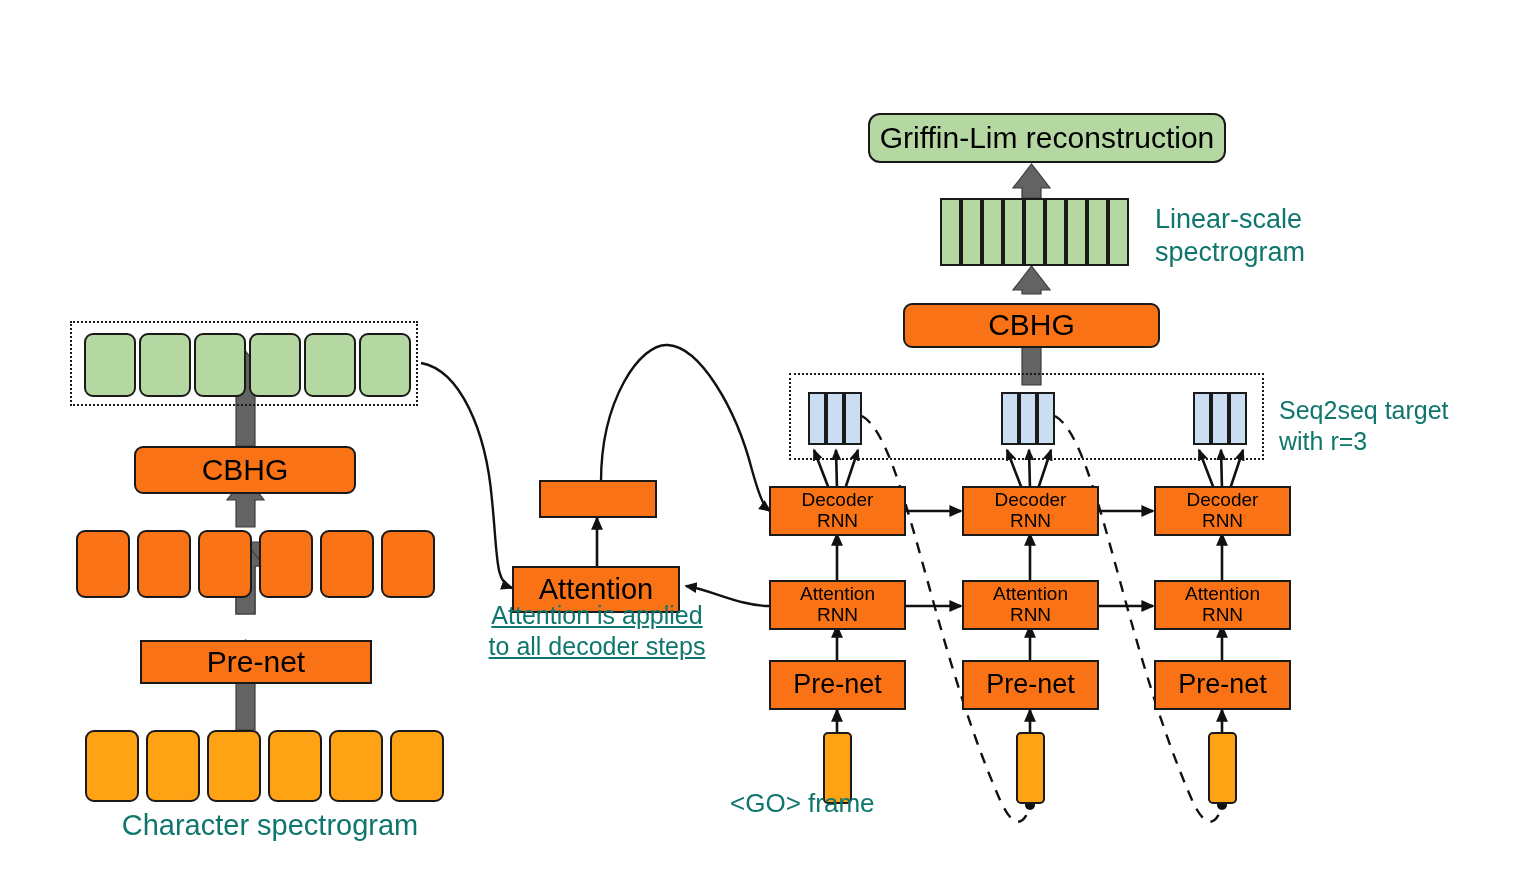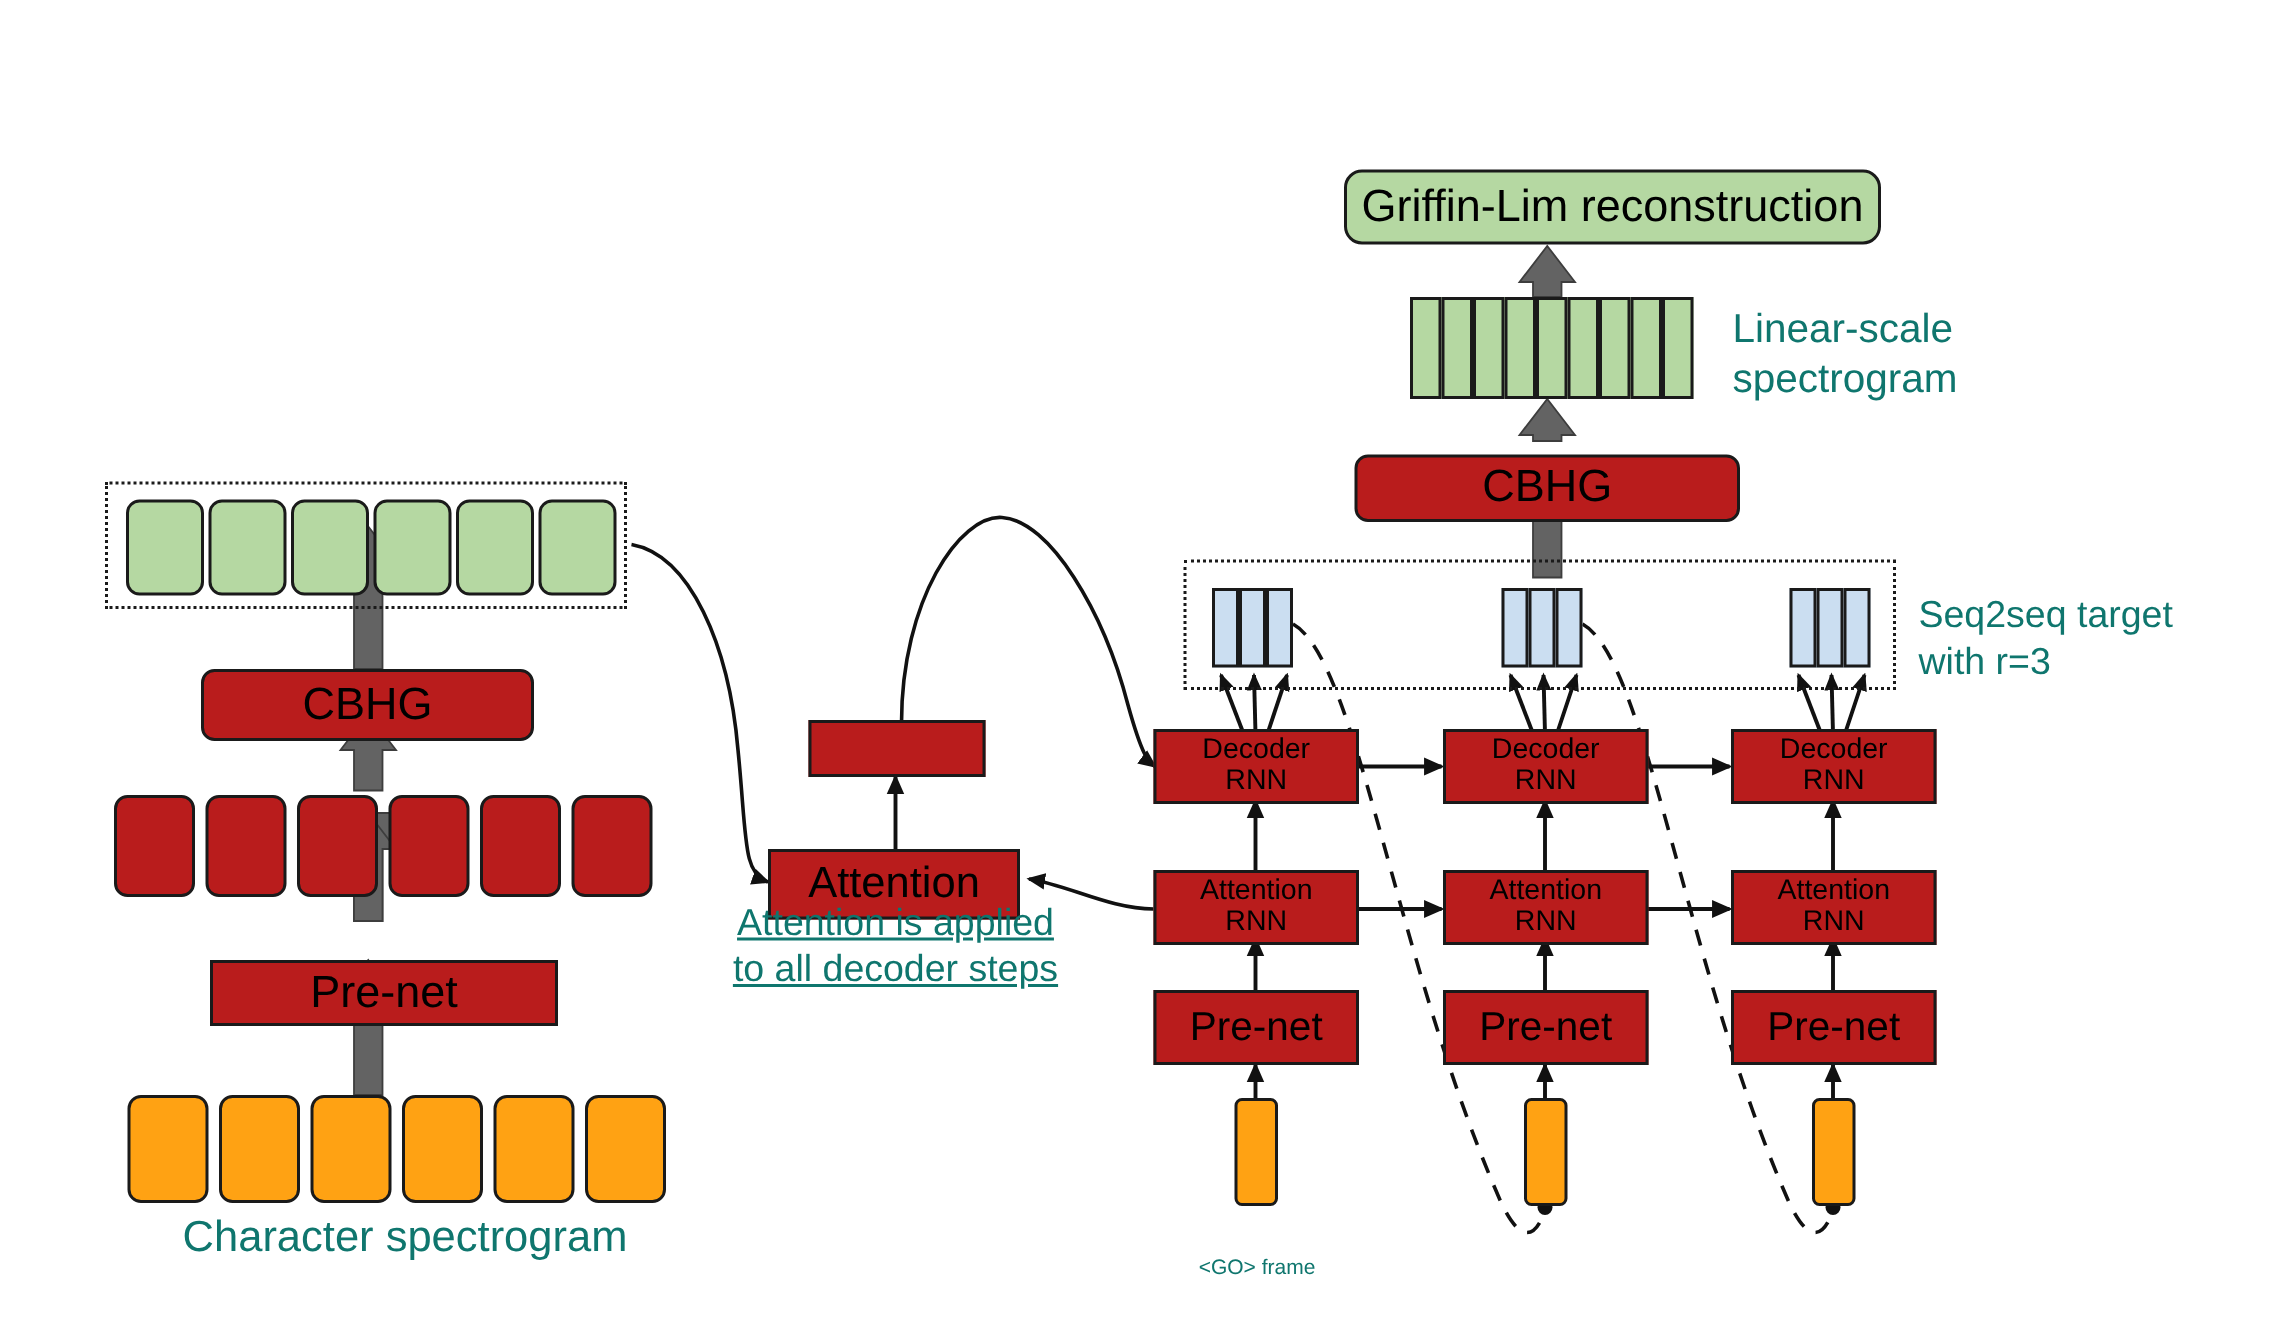--- a/index.html
+++ b/index.html
@@ -29,22 +29,22 @@
     border: 2px solid #1a1a1a;
     display: flex;
     align-items: center;
     justify-content: center;
     text-align: center;
     color: #000000;
     line-height: 1.08;
     white-space: pre-line;
   }
   .rounded  { border-radius: 9px; }
-  .rounded-lg { border-radius: 12px; margin-left: 28px; }
-  .blue  { background: #b91c1c; text-align: center; }
+  .rounded-lg { border-radius: 12px; }
+  .blue  { background: #f97316; text-align: center; }
   .green { background: #b5d8a2; }
   .orange{ background: #ffa213; }
   .dotgroup {
     position: absolute;
     box-sizing: border-box;
     border: 2.5px dotted #1a1a1a;
     background: transparent;
   }
   .caption {
     position: absolute;
@@ -189,21 +189,21 @@
   <div class="box rounded green" style="left:359px; top:333px; width:52px; height:64px;"></div>
 
   <div class="box blue" style="left:539px; top:480px; width:118px; height:38px;"></div>
 
   <div class="box blue" style="left:512px; top:566px; width:168px; height:47px; font-size:29px;">Attention</div>
 
   <div class="caption" style="left:478px; top:600px; width:238px; font-size:25px; text-align:center;text-decoration:underline;">Attention is applied
 to all decoder steps</div>
 
   <div class="box orange" style="left:823px; top:732px; width:29px; height:72px; border-radius:5px;"></div>
-  <div class="caption" style="left:730px; top:836px; width:216px; font-size:14px; text-align:center;">&lt;GO&gt; frame</div>
+  <div class="caption" style="left:730px; top:788px; width:216px; font-size:26px; ">&lt;GO&gt; frame</div>
   <div class="box blue" style="left:769px; top:660px; width:137px; height:50px; font-size:27px;">Pre-net</div>
   <div class="box blue" style="left:769px; top:580px; width:137px; height:50px; font-size:19px;">Attention
 RNN</div>
   <div class="box blue" style="left:769px; top:486px; width:137px; height:50px; font-size:19px;">Decoder
 RNN</div>
 
   <div class="box orange" style="left:1016px; top:732px; width:29px; height:72px; border-radius:5px;"></div>
   <div class="box blue" style="left:962px; top:660px; width:137px; height:50px; font-size:27px;">Pre-net</div>
   <div class="box blue" style="left:962px; top:580px; width:137px; height:50px; font-size:19px;">Attention
 RNN</div>

